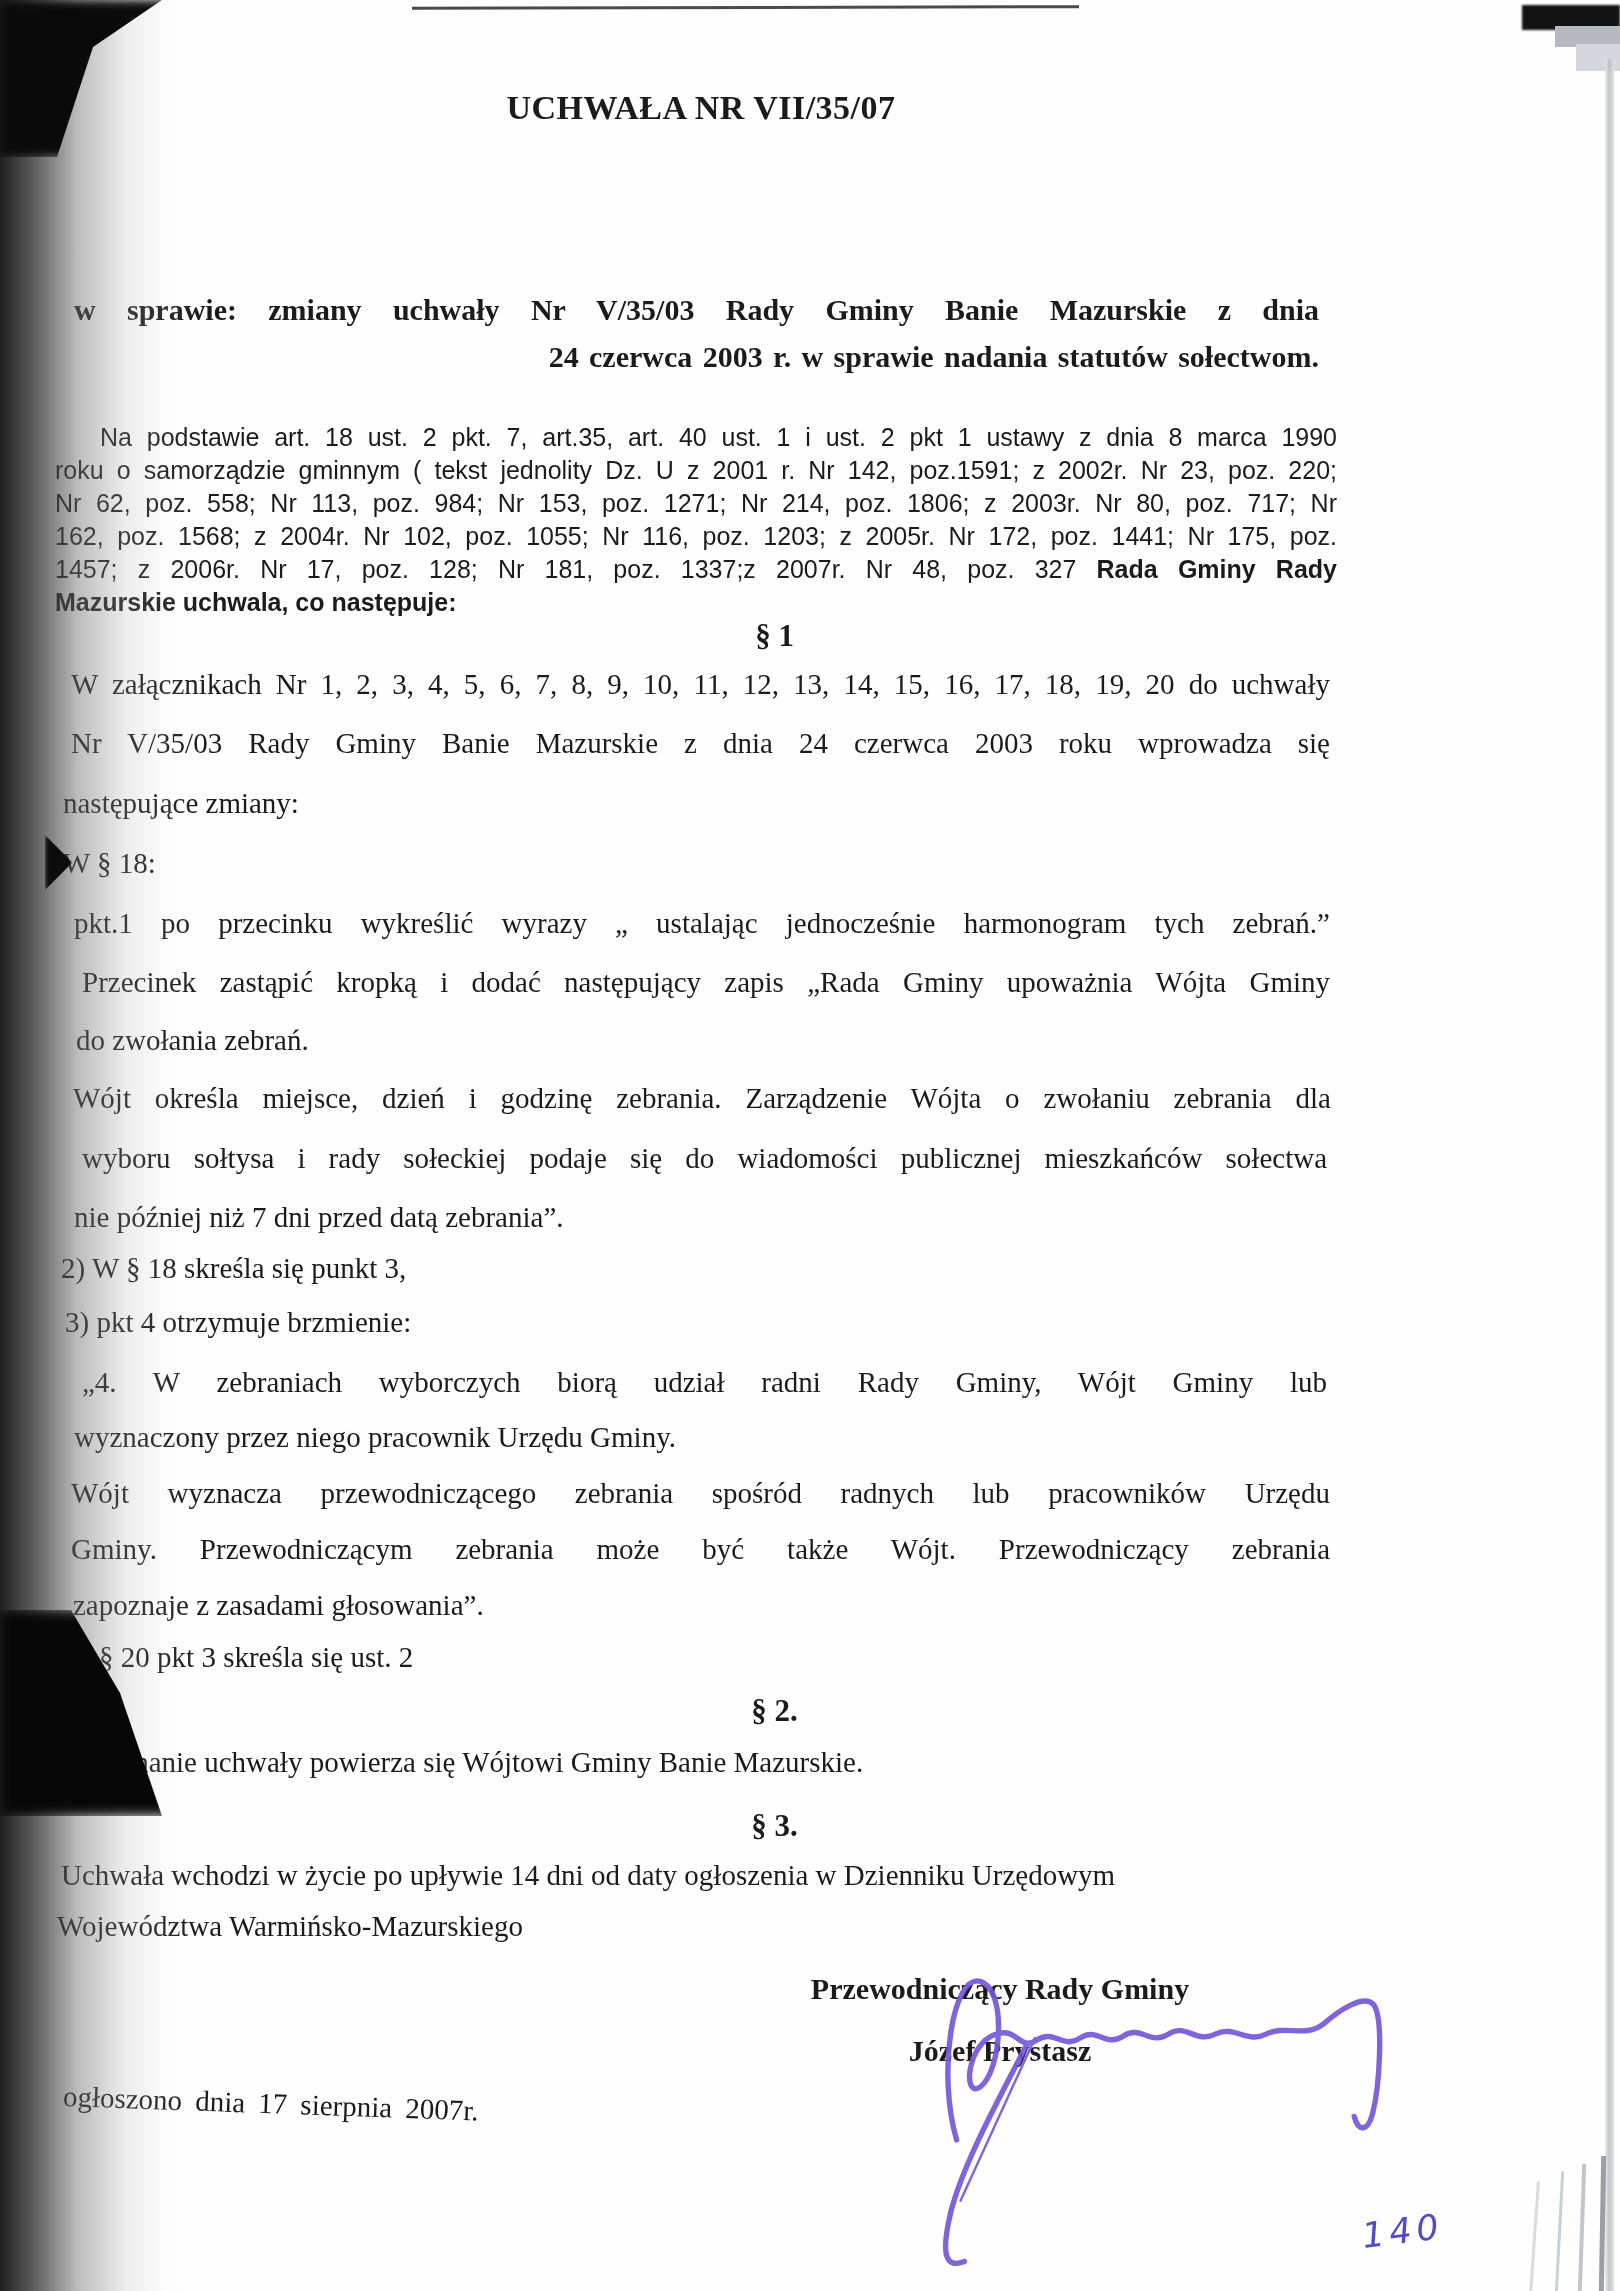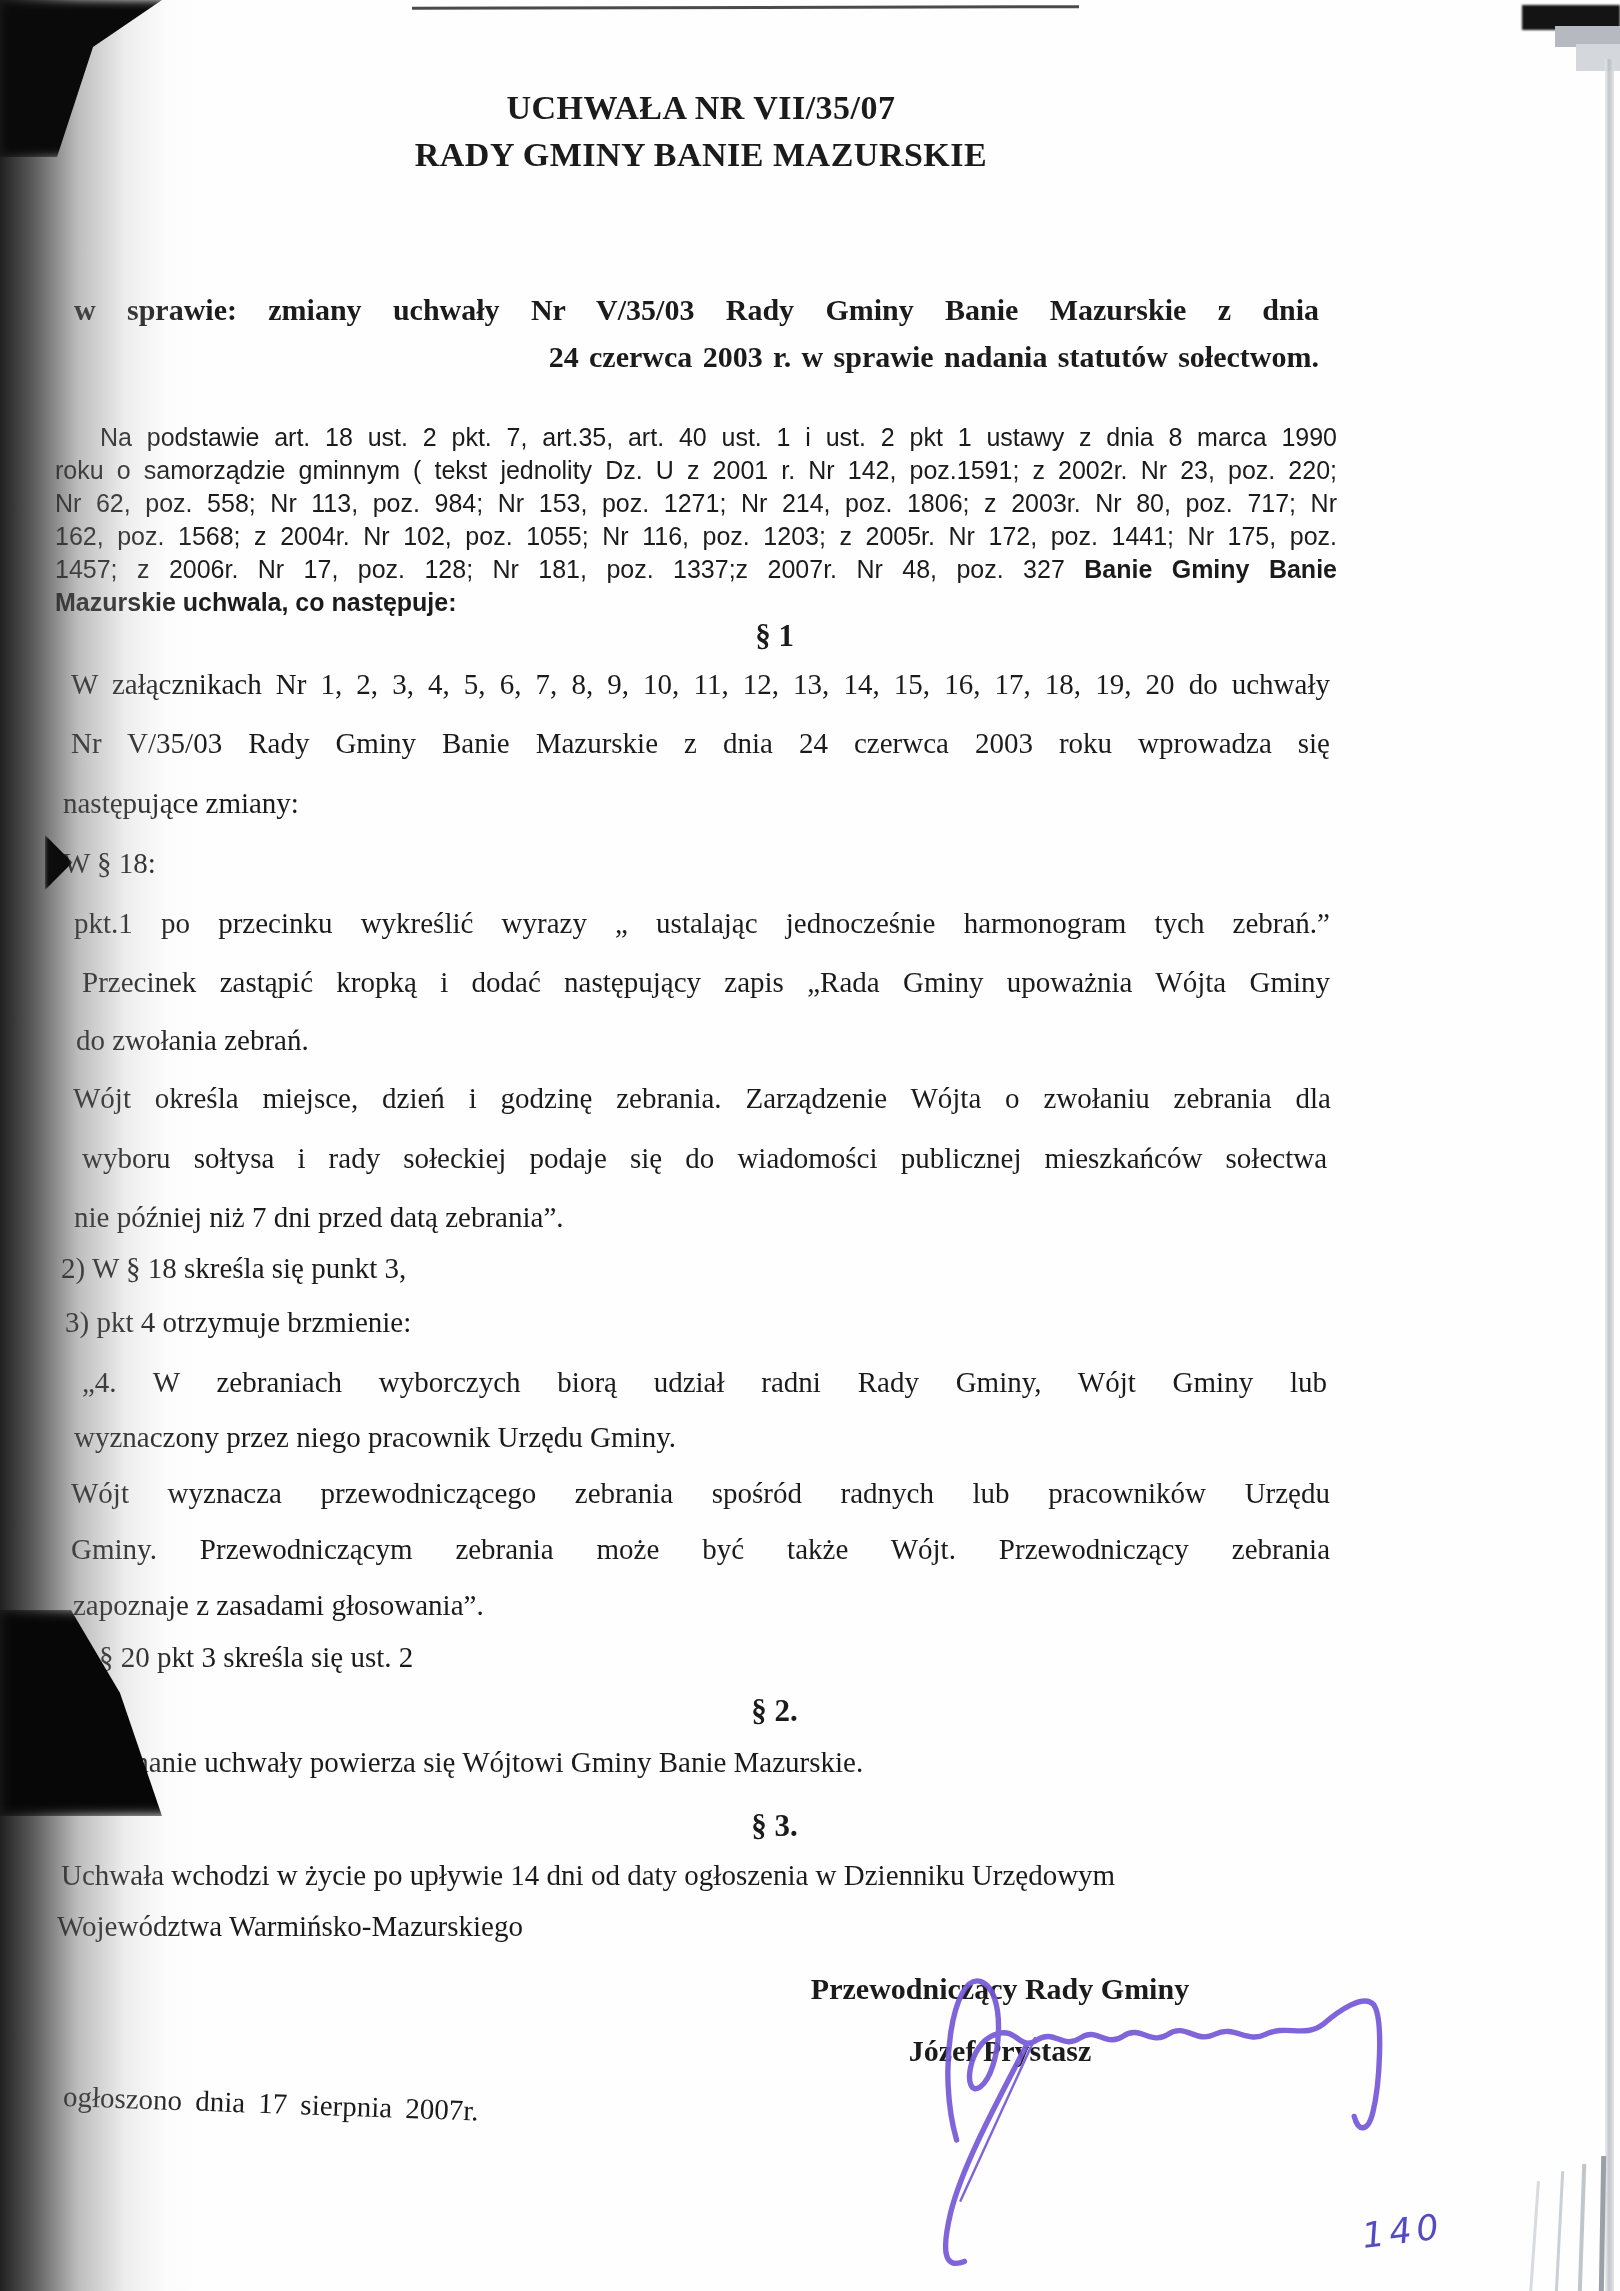--- a/index.html
+++ b/index.html
@@ -63,34 +63,33 @@
 
   .sig-svg{position:absolute;left:843px;top:1946px;z-index:7;}
 </style>
 </head>
 <body>
 
 <div class="abs" style="left:0;top:0;width:1620px;height:1816px;">
 
   <div class="title-block">
     <div>UCHWAŁA NR VII/35/07</div>
-    <div>RADY GMINY BANIE MAZURSKIE</div>
   </div>
 
   <div class="subject-block">
     <div class="j">w sprawie: zmiany uchwały Nr V/35/03 Rady Gminy Banie Mazurskie z dnia</div>
     <div class="s2">24 czerwca 2003 r. w sprawie nadania statutów sołectwom.</div>
   </div>
 
   <div class="legal-block">
     <div class="j indent">Na podstawie art. 18 ust. 2 pkt. 7, art.35, art. 40 ust. 1 i ust. 2 pkt 1 ustawy z dnia 8 marca 1990</div>
     <div class="j">roku o samorządzie gminnym ( tekst jednolity Dz. U z 2001 r. Nr 142, poz.1591; z 2002r. Nr 23, poz. 220;</div>
     <div class="j">Nr 62, poz. 558; Nr 113, poz. 984; Nr 153, poz. 1271; Nr 214, poz. 1806; z 2003r. Nr 80, poz. 717; Nr</div>
     <div class="j">162, poz. 1568; z 2004r. Nr 102, poz. 1055; Nr 116, poz. 1203; z 2005r. Nr 172, poz. 1441; Nr 175, poz.</div>
-    <div class="j"><span>1457; z 2006r. Nr 17, poz. 128; Nr 181, poz. 1337;z 2007r. Nr 48, poz. 327 </span><span class="bold">Banie Gminy Banie</span></div>
+    <div class="j"><span>1457; z 2006r. Nr 17, poz. 128; Nr 181, poz. 1337;z 2007r. Nr 48, poz. 327 </span><span class="bold">Rada Gminy Rady</span></div>
     <div class="bold">Mazurskie uchwala, co następuje:</div>
   </div>
 
   <div class="sec-header" style="top:616px;">§ 1</div>
 
   <div class="line j" style="top:665px;left:71px;width:1259px;">W załącznikach Nr 1, 2, 3, 4, 5, 6, 7, 8, 9, 10, 11, 12, 13, 14, 15, 16, 17, 18, 19, 20 do uchwały</div>
   <div class="line j" style="top:724px;left:71px;width:1259px;">Nr V/35/03 Rady Gminy Banie Mazurskie z dnia 24 czerwca 2003 roku wprowadza się</div>
   <div class="line" style="top:784px;left:63px;">następujące zmiany:</div>
 
   <div class="line" style="top:844px;left:63px;">W § 18:</div>

